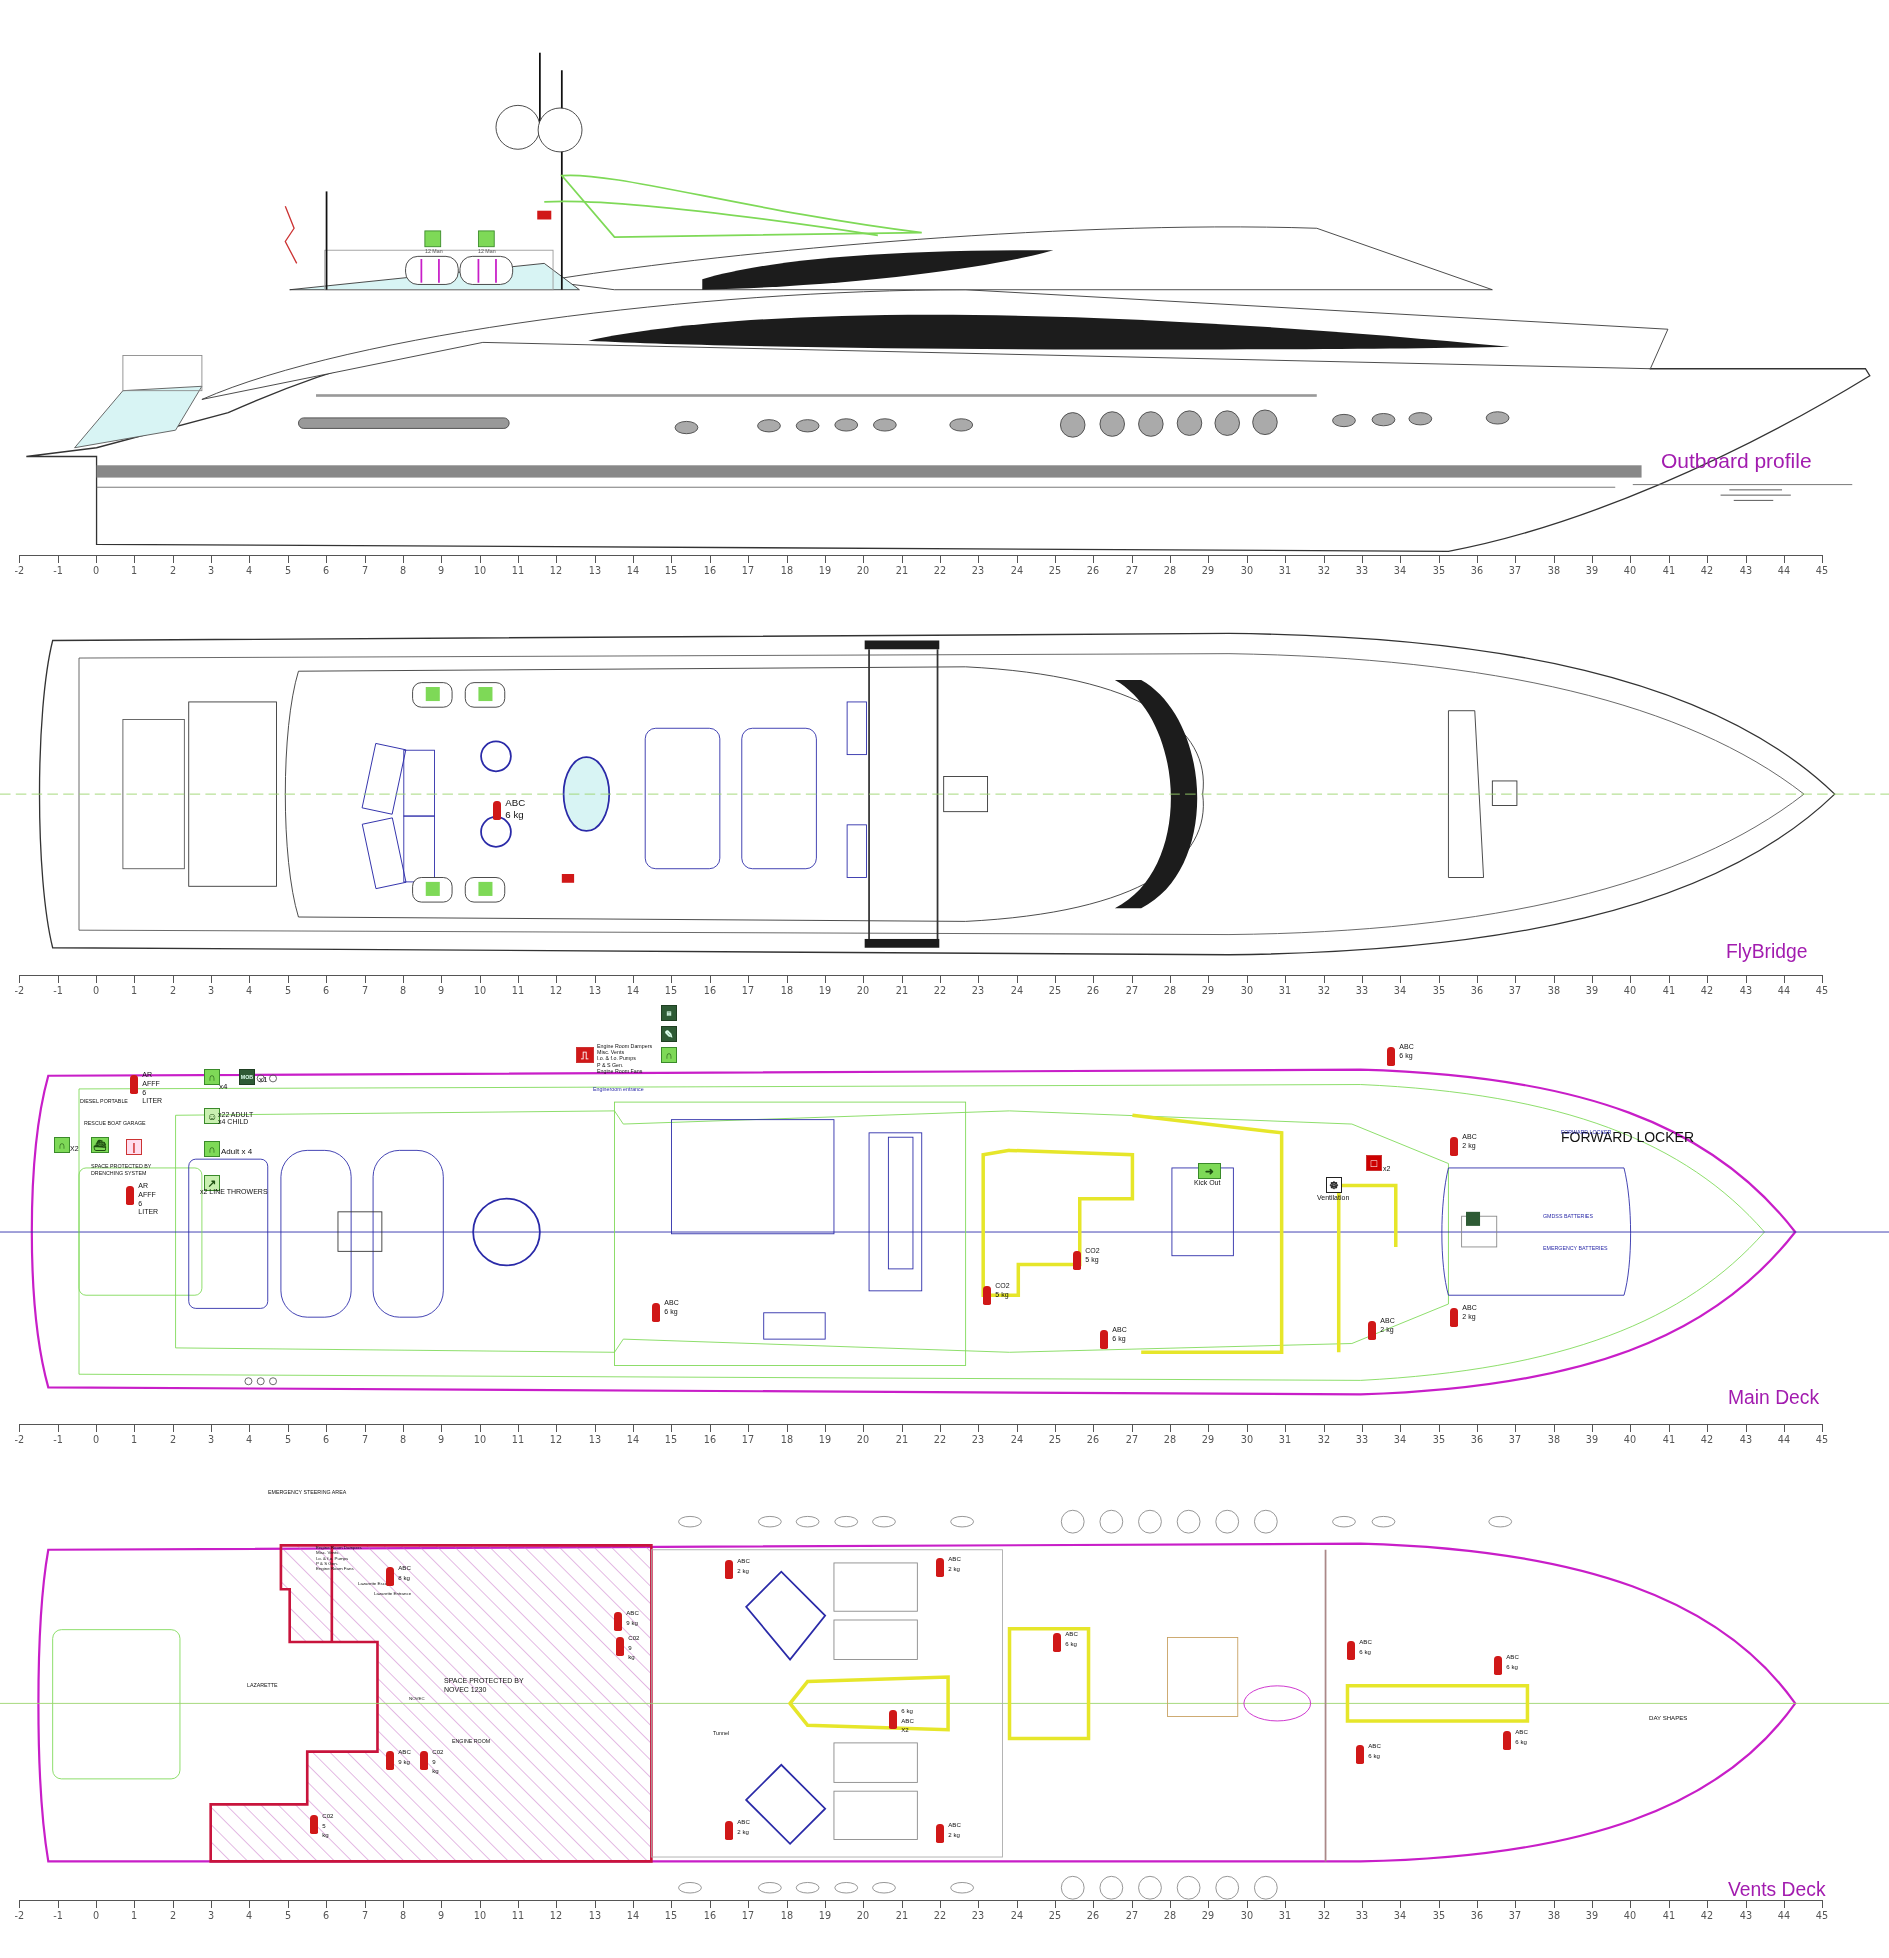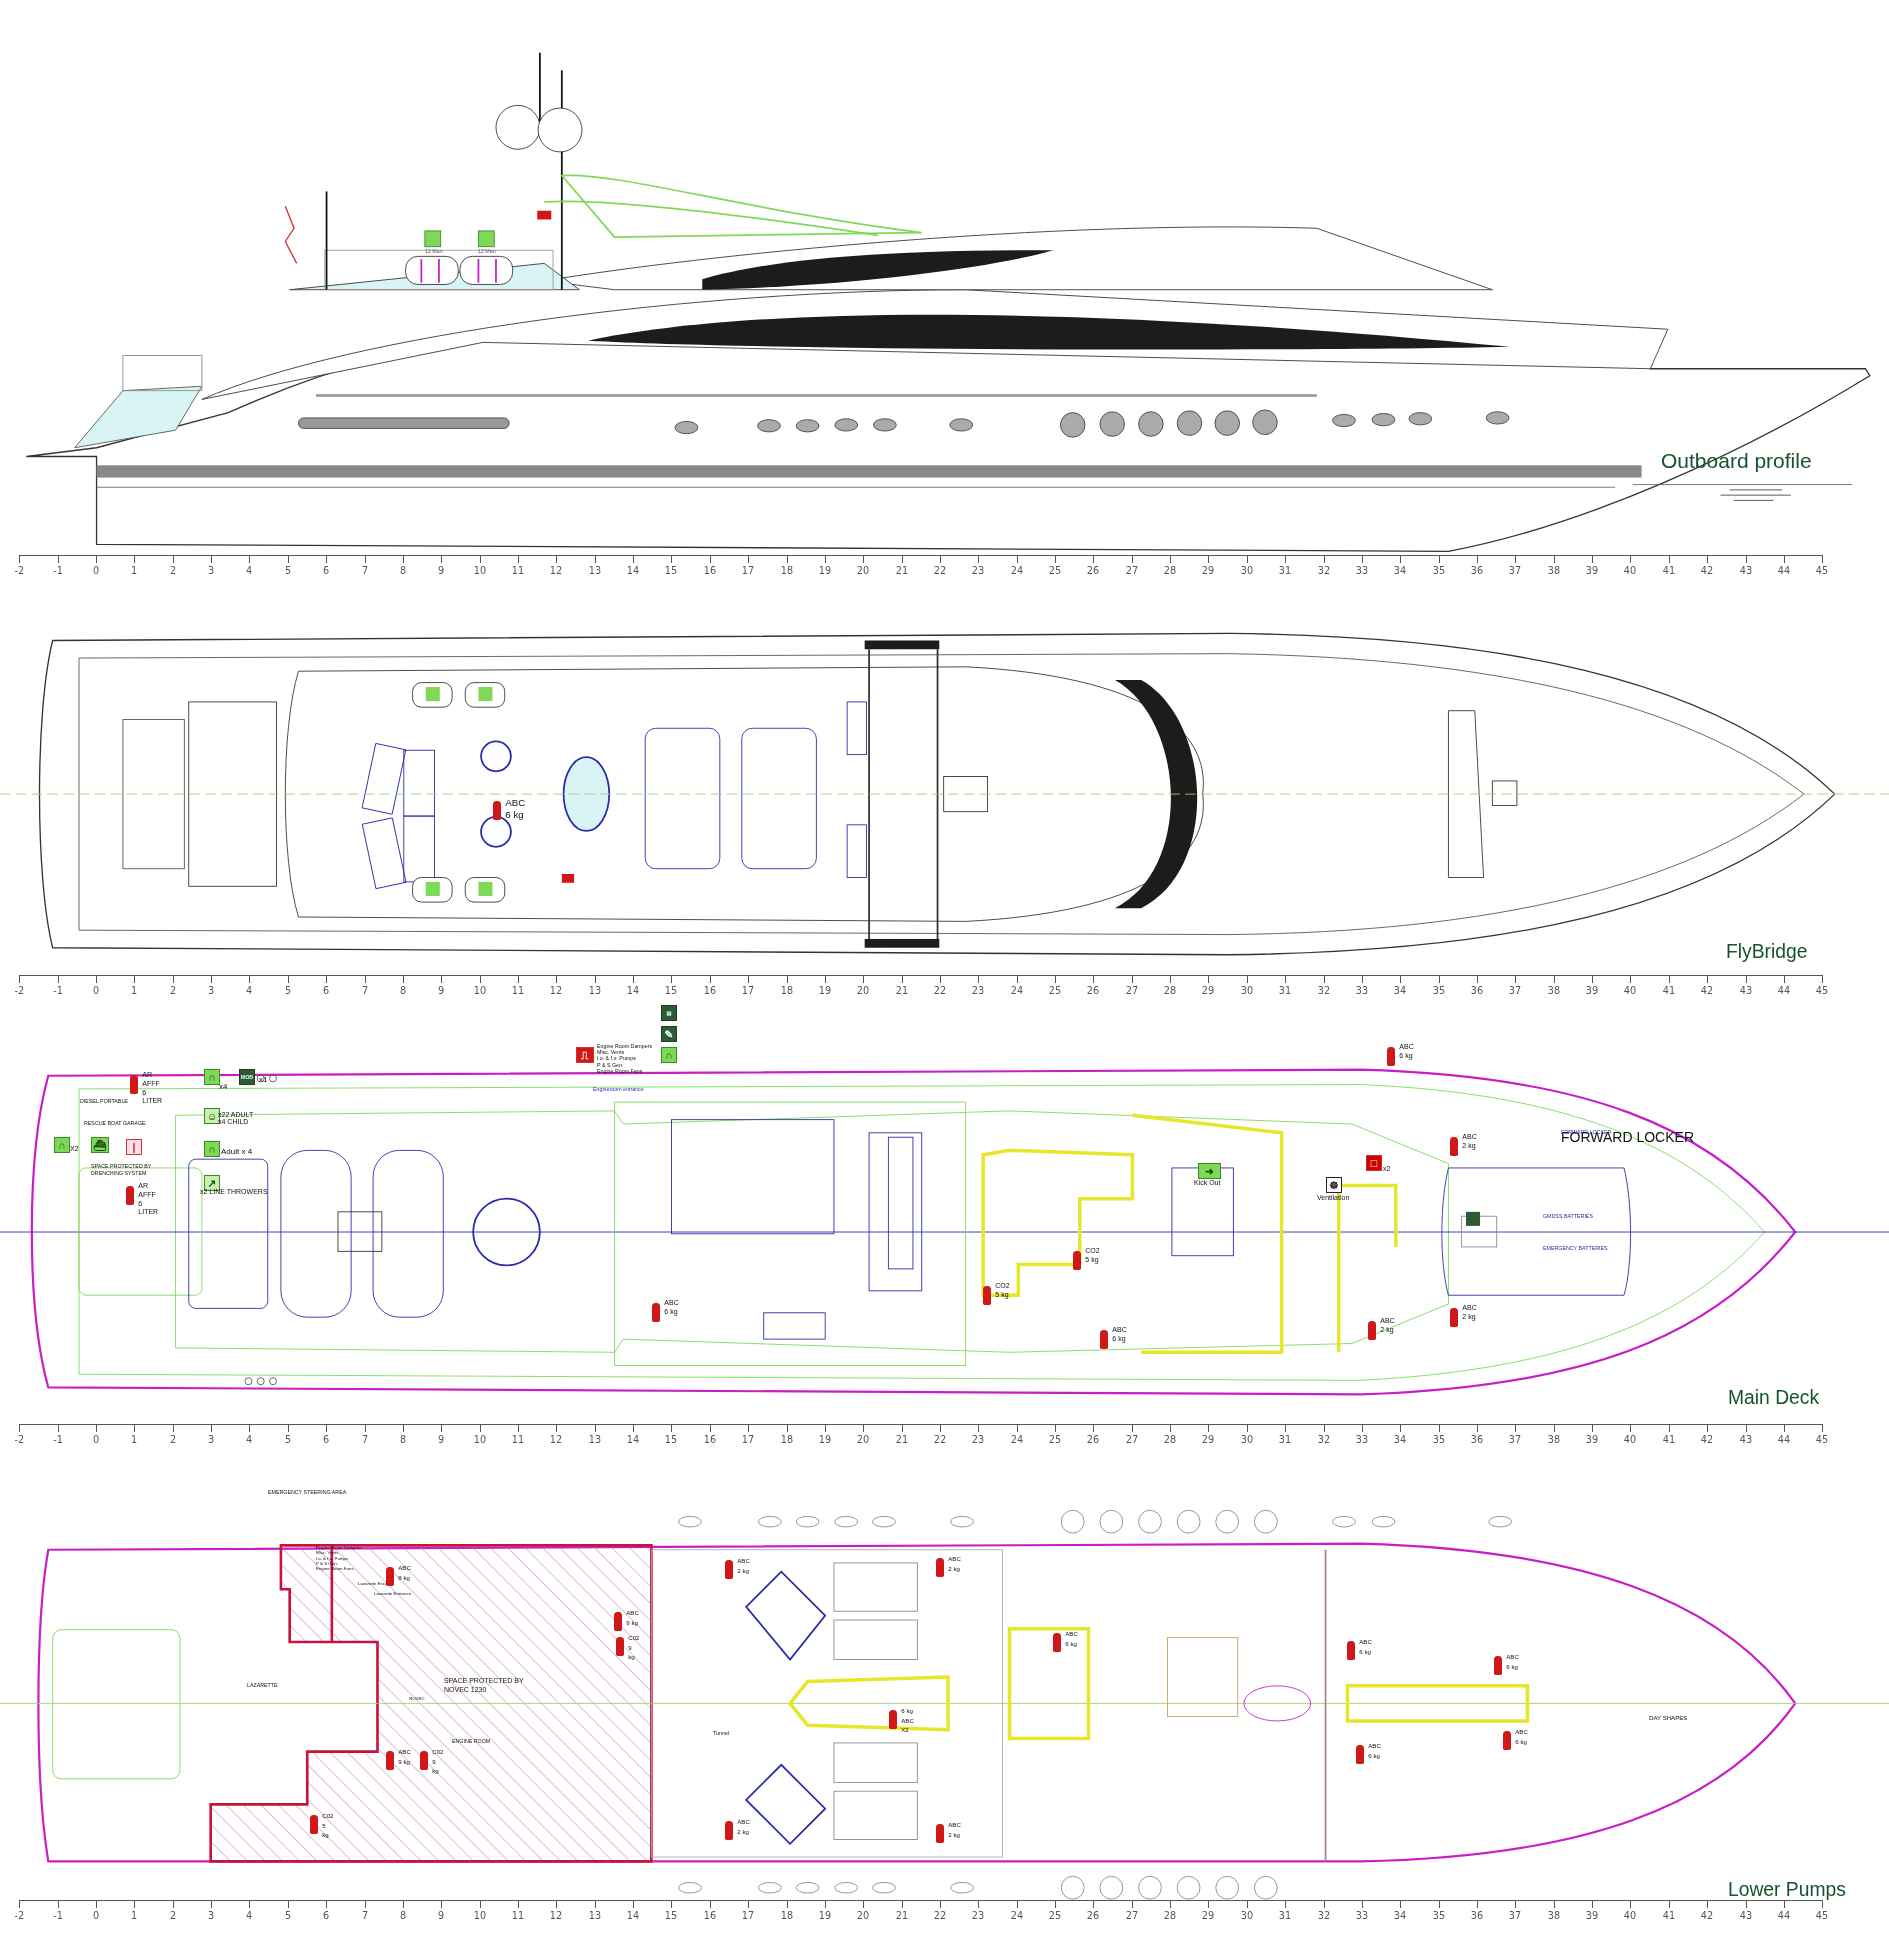--- a/index.html
+++ b/index.html
@@ -1,19 +1,19 @@
 <!DOCTYPE html>
 <html style="font-size:14px"><head>
 <meta charset="utf-8">
 <style>
   html, body { margin:0; padding:0; background:#ffffff; }
   body { width:1890px; height:1958px; position:relative; overflow:hidden; font-family:"Liberation Sans", sans-serif; color:#111; }
   .panel { position:absolute; left:0; width:1890px; }
   .panel svg { position:absolute; left:0; top:0; }
-  .title { position:absolute; font-family:"Liberation Sans", sans-serif; color:#14532d; white-space:nowrap; }
+  .title { position:absolute; font-family:"Liberation Sans", sans-serif; color:#a21caf; white-space:nowrap; }
   .lbl { position:absolute; font-family:"Liberation Sans", sans-serif; white-space:nowrap; line-height:1.15; }
   .ruler { position:absolute; left:0; width:1890px; height:35px; }
   .tick-label { position:absolute; font-size:9.7px; color:#555; transform:translateX(-50%); font-family:"DejaVu Sans", sans-serif; }
   .ext { position:absolute; }
   .ext .bottle { position:absolute; left:0; top:3.5px; width:8px; height:19.3px; background:#d01818; border-radius:3.5px 3.5px 1.8px 1.8px; }
   .ext .txt { position:absolute; left:12.3px; top:0; font-size:9.7px; line-height:12.3px; color:#111; }
   .sym { position:absolute; width:16px; height:16px; border:0.9px solid #c33; background:#fde; box-sizing:border-box; font-size:10.5px; color:#c22; text-align:center; line-height:14px; font-weight:bold; }
   .sym.green { border-color:#3a8a2a; background:#7ed957; color:#1d4d10; }
   .sym.dgreen { border-color:#1f3f22; background:#2e5b35; color:#dfe; }
   .sym.blk { border-color:#222; background:#fff; color:#222; }
@@ -684,21 +684,21 @@
     </div>
   <div class="ext" style="left:1494px;top:177px;">
       <div class="bottle"></div>
       <div class="txt" style="font-size:6.1px;line-height:9.7px;"><span>ABC</span><br><span>6 kg</span></div>
     </div>
   <div class="ext" style="left:1503px;top:252px;">
       <div class="bottle"></div>
       <div class="txt" style="font-size:6.1px;line-height:9.7px;"><span>ABC</span><br><span>6 kg</span></div>
     </div>
 
-  <div class="title" style="left:1728px;top:404px;font-size:19.3px;">Lower Pumps</div>
+  <div class="title" style="left:1728px;top:404px;font-size:19.3px;">Vents Deck</div>
 </div>
 <div class="ruler" style="top:1898px;">
     <div style="position: absolute; left: 19.3px; top: 1.8px; height: 0.9px; width: 1803px; background: rgb(85, 85, 85);"></div>
     <div style="position: absolute; left: 19.3px; top: 1.8px; width: 0.9px; height: 8px; background: rgb(85, 85, 85);"></div>
     <div class="tick-label" style="left: 19.3px; top: 12.3px;">-2</div>
     <div style="position: absolute; left: 58px; top: 1.8px; width: 0.9px; height: 8px; background: rgb(85, 85, 85);"></div>
     <div class="tick-label" style="left: 58px; top: 12.3px;">-1</div>
     <div style="position: absolute; left: 96px; top: 1.8px; width: 0.9px; height: 8px; background: rgb(85, 85, 85);"></div>
     <div class="tick-label" style="left: 96px; top: 12.3px;">0</div>
     <div style="position: absolute; left: 134px; top: 1.8px; width: 0.9px; height: 8px; background: rgb(85, 85, 85);"></div>

